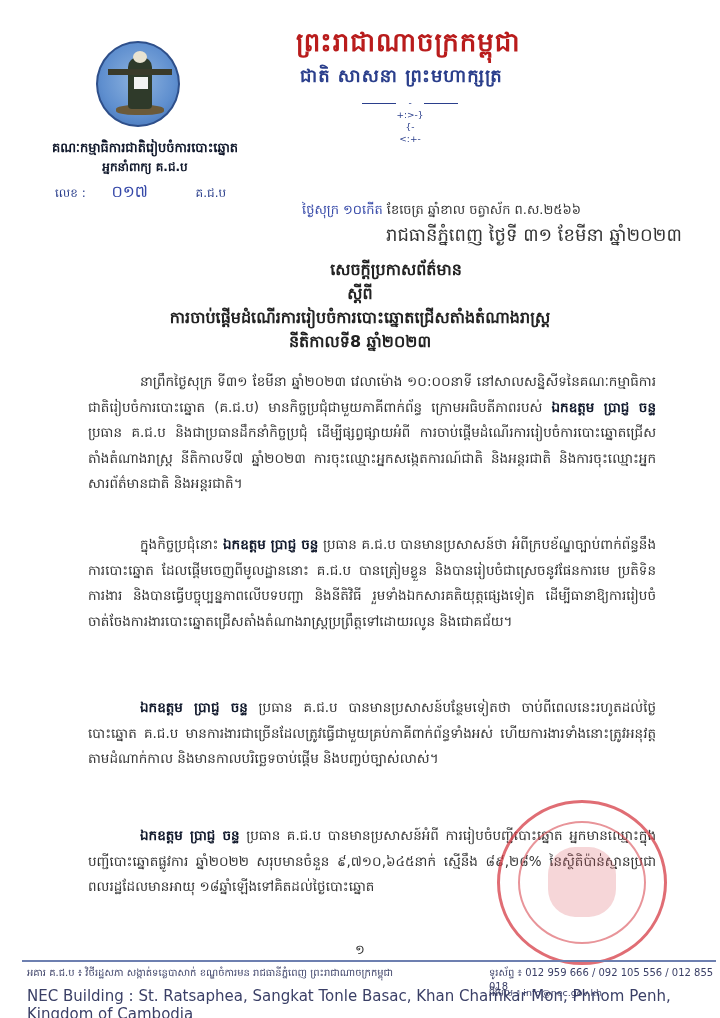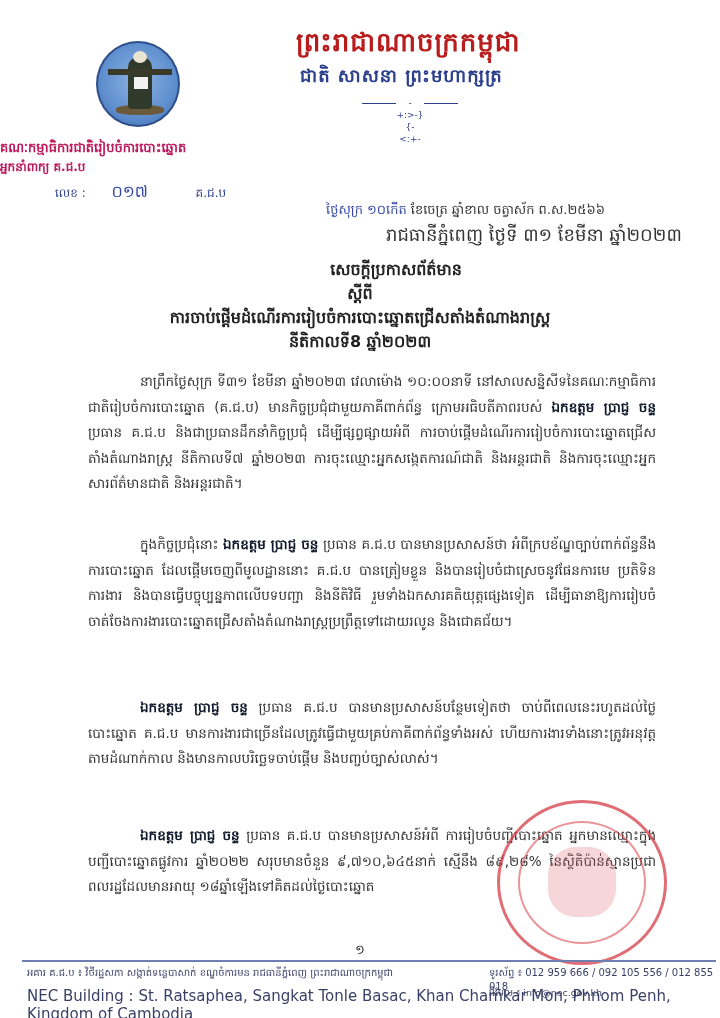--- a/index.html
+++ b/index.html
@@ -8,32 +8,32 @@
   .abs { position: absolute; }
   .logo { left: 96px; top: 41px; width: 84px; height: 86px; border-radius: 50%;
           background: radial-gradient(circle at 50% 45%, #8fb4e0 0%, #5f8fcf 60%, #3b6aae 100%);
           border: 2px solid #2e4f8a; box-sizing: border-box; overflow: hidden; }
   .logo .fig { position: absolute; left: 30px; top: 14px; width: 24px; height: 52px;
                background: #2f3a2a; border-radius: 10px 10px 4px 4px; }
   .logo .arms { position: absolute; left: 10px; top: 26px; width: 64px; height: 6px; background: #3a3a2a; }
   .logo .base { position: absolute; left: 18px; top: 62px; width: 48px; height: 10px; background: #6b5a3a; border-radius: 40%; }
   .logo .head { position: absolute; left: 35px; top: 8px; width: 14px; height: 12px; background: #e9e3d1; border-radius: 50%; }
   .logo .sq { position: absolute; left: 36px; top: 34px; width: 14px; height: 12px; background: #f2f2f2; }
-  .org { left: 0; width: 290px; color: #be185d; font-weight: bold; }
+  .org { left: 0; width: 290px; text-align: center; color: #0f172a; font-weight: bold; }
   .org1 { top: 139px; font-size: 13px; }
   .org2 { top: 159px; font-size: 12px; }
   .refrow { top: 181px; left: 55px; font-size: 12px; color: #2b3f8c; }
   .refrow span { display: inline-block; }
   .kingdom { left: 296px; top: 26px; font-size: 26px; font-weight: bold; color: #b91c1c; letter-spacing: 1px; }
   .motto { left: 300px; top: 64px; font-size: 18px; font-weight: bold; color: #2b3f8c; letter-spacing: 1px; }
   .orn { left: 362px; top: 100px; width: 96px; height: 8px; }
   .orn .line { position: absolute; top: 3px; height: 1px; width: 96px; background: #2b3f8c; }
   .orn .mid { position: absolute; left: 34px; top: -3px; width: 28px; height: 12px; font-size: 9px; line-height: 12px;
               color: #2b3f8c; text-align: center; background: #fff; }
-  .date1 { left: 302px; top: 201px; font-size: 13px; color: #333; margin-left: 24px; }
+  .date1 { left: 302px; top: 201px; font-size: 13px; color: #333; }
   .date1 .lunar { color: #3548a8; }
   .date2 { left: 386px; top: 223px; font-size: 18px; color: #333; }
   .title { left: 0; width: 720px; text-align: center; font-weight: bold; color: #222; font-size: 16px; }
   .t1 { top: 259px; padding-left: 36px; } .t2 { top: 283px; } .t3 { top: 307px; font-family: Liberation Mono, monospace; } .t4 { top: 331px; }
   .para { left: 88px; width: 568px; font-size: 13.5px; line-height: 25.5px; color: #333; text-align: justify; }
   .para b { color: #0f172a; }
   .indent { display: inline-block; width: 52px; }
   .p1 { top: 369px; } .p2 { top: 532px; } .p3 { top: 695px; } .p4 { top: 823px; }
   .stamp { left: 497px; top: 800px; width: 170px; height: 165px; border-radius: 50%;
            border: 3px solid rgba(214,60,70,0.75); box-sizing: border-box; }

